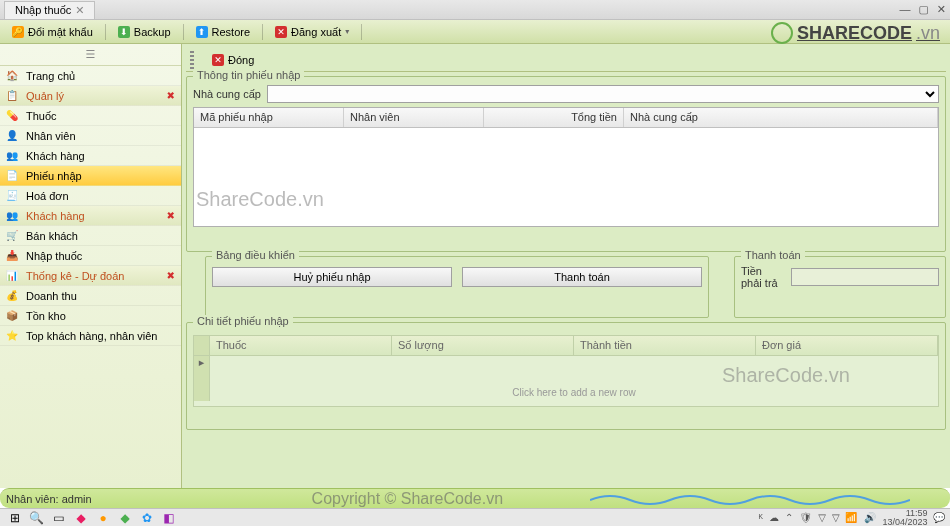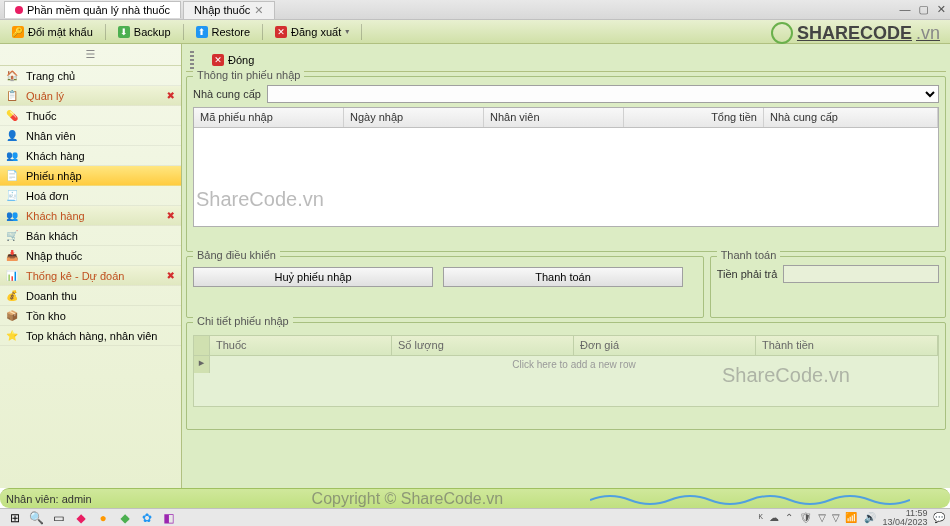--- a/index.html
+++ b/index.html
@@ -55,21 +55,21 @@
 select.form, input.form { flex:1; height:18px; font-size:11px; border:1px solid #a0a0a0; background:#fff; padding:0 2px; }
 select.form { background:#fdfdfd; }
 
 
 .grid { border:1px solid #b0b0b0; background:#fff; margin-top:4px; height:120px; display:flex; flex-direction:column; }
 .grid-head { display:flex; background:linear-gradient(#f8f8f8,#e8e8e8); border-bottom:1px solid #c0c0c0; height:20px; }
 .grid-head .col { padding:3px 6px; border-right:1px solid #d0d0d0; font-size:11px; color:#333; }
 .grid-body { flex:1; background:#fff; }
 
 .panel-row { display:flex; gap:6px; }
-.panel-row .panel { flex:1; }
+.panel-row .panel { flex:1;margin-left:19px; }
 
 .btn { background:linear-gradient(#f8f8f8,#e0e0e0); border:1px solid #a0a0a0; padding:3px 0; text-align:center; cursor:pointer; font-size:11px; width:240px; margin:2px 0; }
 .btn-row { display:flex; gap:10px; }
 
 .grid2 { border:1px solid #c0d0a8; background:#e4f0d4; margin-top:4px; height:72px; display:flex; flex-direction:column; }
 .grid2-head { display:flex; background:linear-gradient(#e8f0d0,#d8e8c0); border-bottom:1px solid #c0d0a8; height:20px; }
 .grid2-head .col { flex:1; padding:3px 6px; border-right:1px solid #c0d0a8; font-size:11px; color:#666; }
 .grid2 .newrow { text-align:center; padding:3px; color:#999; font-size:10px; }
 .grid2 .sel { width:16px; background:#d0e0b0; border-right:1px solid #c0d0a8; text-align:center; color:#666;}
 
@@ -82,24 +82,20 @@
 
 .taskbar { height:18px; background:#e8e8e8; border-top:1px solid #c0c0c0; display:flex; align-items:center; padding:0 4px; }
 .taskbar .ticon { width:22px; height:16px; display:flex; align-items:center; justify-content:center; font-size:12px; }
 .taskbar .tray { margin-left:auto; display:flex; align-items:center; gap:6px; font-size:10px; color:#555; }
 .taskbar .clock { text-align:right; line-height:1; font-size:9px;}
 </style>
 </head>
 <body>
 
 <div class="titlebar">
-  <div class="tab active">
-    <span class="dot dot-pink"></span>
-    <span>Phần mềm quản lý nhà thuốc</span>
-  </div>
   <div class="tab">
     <span>Nhập thuốc</span>
     <span style="color:#888;">✕</span>
   </div>
   <div class="winctl">
     <span>—</span>
     <span>▢</span>
     <span>✕</span>
   </div>
 </div>
@@ -214,21 +210,20 @@
     <div class="panel" style="height:176px;">
       <div class="panel-title">Thông tin phiếu nhập</div>
       <div class="panel-body">
         <div class="row">
           <span class="label">Nhà cung cấp</span>
           <select class="form"></select>
         </div>
         <div class="grid">
           <div class="grid-head">
             <div class="col" style="width:150px;">Mã phiếu nhập</div>
-            <div class="col" style="width:140px;">Ngày nhập</div>
             <div class="col" style="width:140px;">Nhân viên</div>
             <div class="col" style="width:140px;text-align:right;">Tổng tiền</div>
             <div class="col" style="flex:1;">Nhà cung cấp</div>
           </div>
           <div class="grid-body"></div>
         </div>
       </div>
     </div>
 
     <div class="panel-row">
@@ -257,26 +252,26 @@
     </div>
 
     <div class="panel" style="height:108px;">
       <div class="panel-title">Chi tiết phiếu nhập</div>
       <div class="panel-body">
         <div class="grid2">
           <div class="grid2-head">
             <div class="sel"></div>
             <div class="col">Thuốc</div>
             <div class="col">Số lượng</div>
+            <div class="col">Thành tiền</div>
             <div class="col">Đơn giá</div>
-            <div class="col">Thành tiền</div>
           </div>
           <div style="display:flex;">
             <div class="sel">▸</div>
-            <div class="newrow" style="flex:1;">Click here to add a new row</div>
+            <div class="newrow" style="flex:1;margin-top:28px;">Click here to add a new row</div>
           </div>
         </div>
       </div>
     </div>
 
   </div>
 </div>
 
 <div class="statusbar">
   <span>Nhân viên: admin</span>

